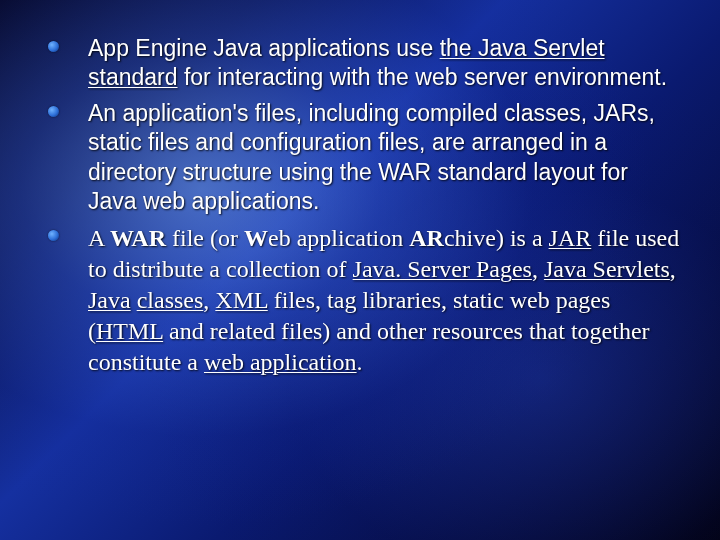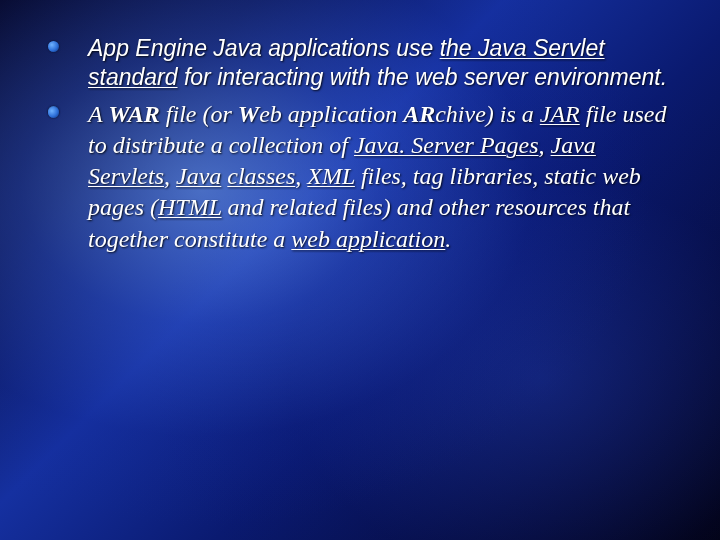--- a/index.html
+++ b/index.html
@@ -25,21 +25,20 @@
         #0b1550 20%,
         #1530a0 40%,
         #0a1a70 60%,
         #050a35 85%,
         #020210 100%);
     font-family: Arial, Helvetica, sans-serif;
     color: #ffffff;
   }
   .content {
     padding: 34px 40px 0 40px;
-    font-style: italic;
   }
   ul.slide {
     list-style: none;
     margin: 0;
     padding: 0;
   }
   ul.slide > li {
     position: relative;
     padding-left: 48px;
     margin-bottom: 6px;
@@ -76,20 +75,21 @@
 <div class="content">
   <ul class="slide">
 
     <li>
       <span class="bullet"></span>
       <span>App Engine Java applications use </span><span class="uline-link">the Java Servlet standard</span><span> for interacting with the web server environment.</span>
     </li>
 
     <li>
       <span class="bullet"></span>
+      <span>An application's files, including compiled classes, JARs, static files and configuration files, are arranged in a directory structure using the WAR standard layout for Java web applications.</span>
     </li>
 
     <li class="serif">
       <span class="bullet"></span>
       <span>A </span><b>WAR</b><span> file (or </span><b>W</b><span>eb application </span><b>AR</b><span>chive) is a </span><span class="uline-link">JAR</span><span> file used to distribute a collection of </span><span class="uline-link">Java. Server Pages</span><span>, </span><span class="uline-link">Java Servlets</span><span>, </span><span class="uline-link">Java</span><span> </span><span class="uline-link">classes</span><span>, </span><span class="uline-link">XML</span><span> files, tag libraries, static web pages (</span><span class="uline-link">HTML</span><span> and related files) and other resources that together constitute a </span><span class="uline-link">web application</span><span>.</span>
     </li>
 
   </ul>
 </div>
 

